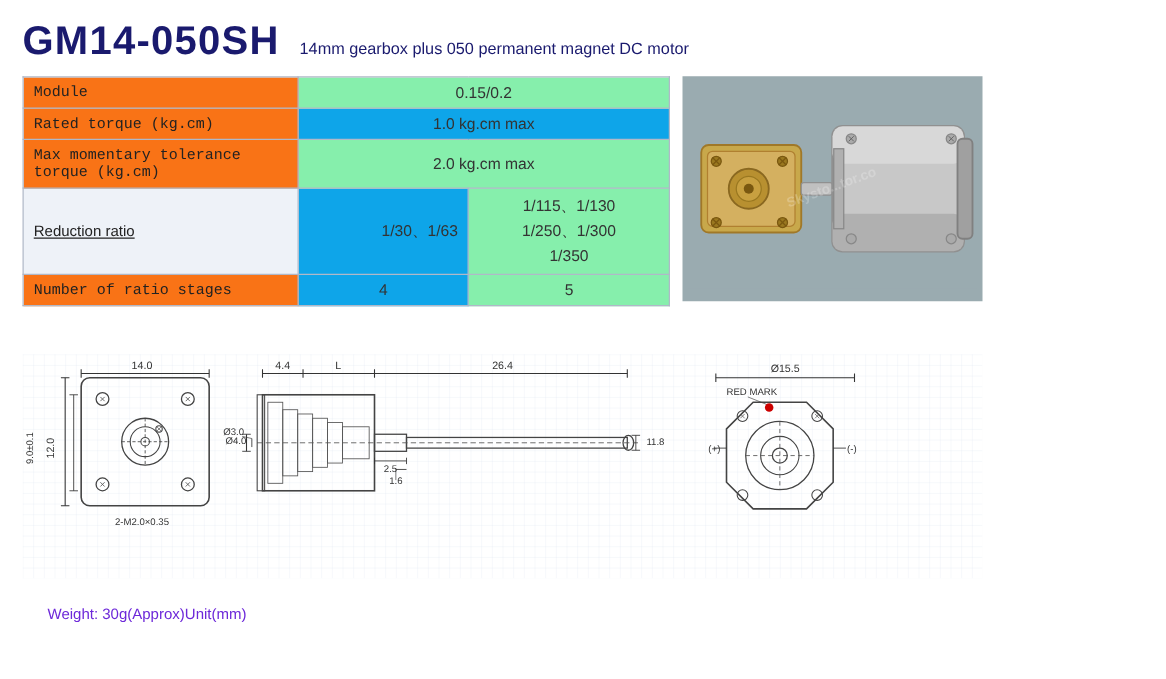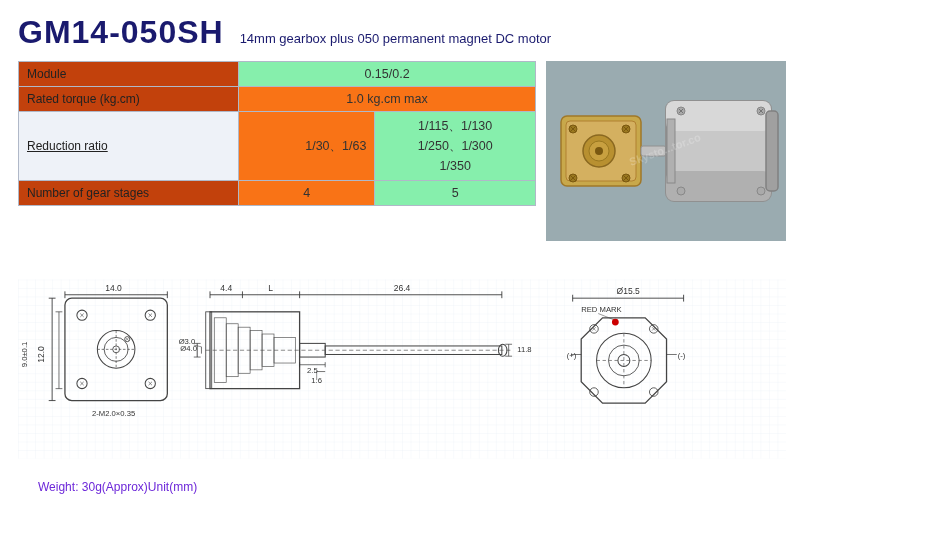--- a/index.html
+++ b/index.html
@@ -54,34 +54,35 @@
       font-size: 12.5px;
     }
 
     .specs-table tr td {
       border: 1px solid #b0b8c8;
       padding: 5px 8px;
       vertical-align: middle;
     }
 
     .label-cell {
-      background: #c2410c;
+      background: #f97316;
       color: #222;
       width: 220px;
       font-size: 12px;
+      font-family: Liberation Mono, monospace;
     }
 
     .value-cell {
       background: #86efac;
       text-align: center;
       color: #333;
     }
 
     .value-cell-white {
-      background: #f97316;
+      background: #0ea5e9;
       text-align: center;
       color: #333;
     }
 
     .reduction-label {
       background: #eef2f8;
       vertical-align: middle;
       font-size: 12px;
       padding: 5px 8px;
       text-decoration: underline;
@@ -135,33 +136,37 @@
           <tr>
             <td class="label-cell">Module</td>
             <td class="value-cell" colspan="2">0.15/0.2</td>
           </tr>
 
           <tr>
             <td class="label-cell">Rated torque (kg.cm)</td>
             <td class="value-cell-white" colspan="2">1.0 kg.cm max</td>
           </tr>
 
+          <tr>
+            <td class="label-cell">Max momentary tolerance torque (kg.cm)</td>
+            <td class="value-cell" colspan="2">2.0 kg.cm max</td>
+          </tr>
 
           <tr>
             <td class="reduction-label">Reduction ratio</td>
             <td class="value-cell-white" style="text-align:right; padding: 6px 8px;">1/30、1/63</td>
             <td class="value-cell" style="text-align:center; padding: 4px 8px; line-height:1.6;">
               <span>1/115、1/130</span><br>
               <span>1/250、1/300</span><br>
               <span>1/350</span>
             </td>
           </tr>
 
           <tr>
-            <td class="label-cell">Number of gear stages</td>
+            <td class="label-cell">Number of ratio stages</td>
             <td class="value-cell-white" style="text-align:center;">4</td>
             <td class="value-cell" style="text-align:center;">5</td>
           </tr>
 
         </tbody>
       </table>
     </div>
 
     <div class="product-image-box">
 

